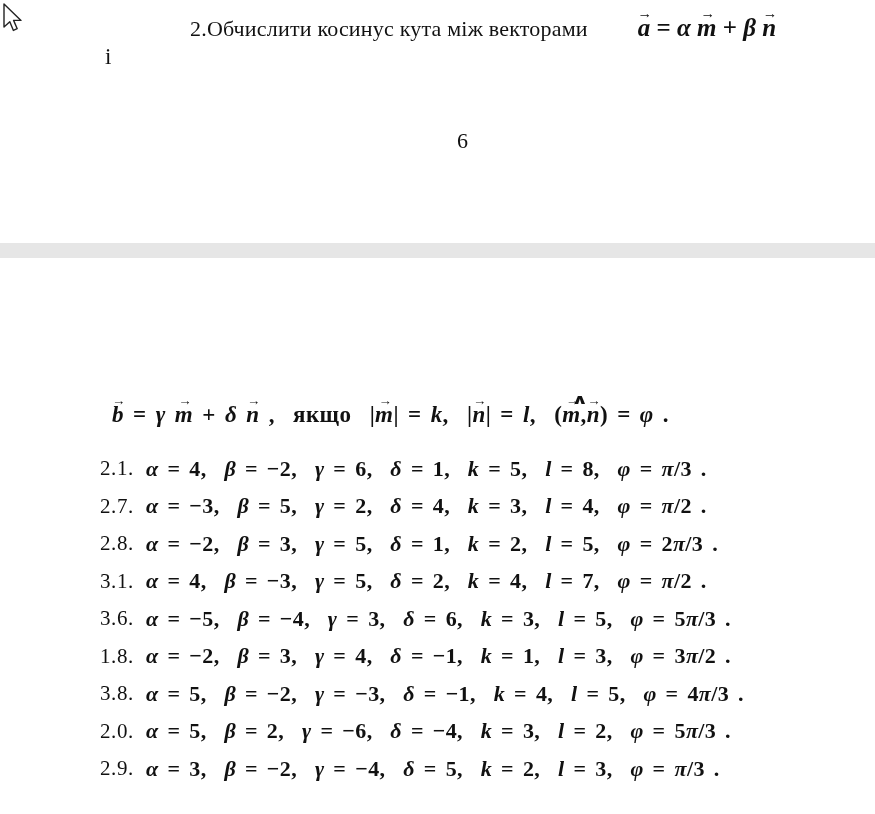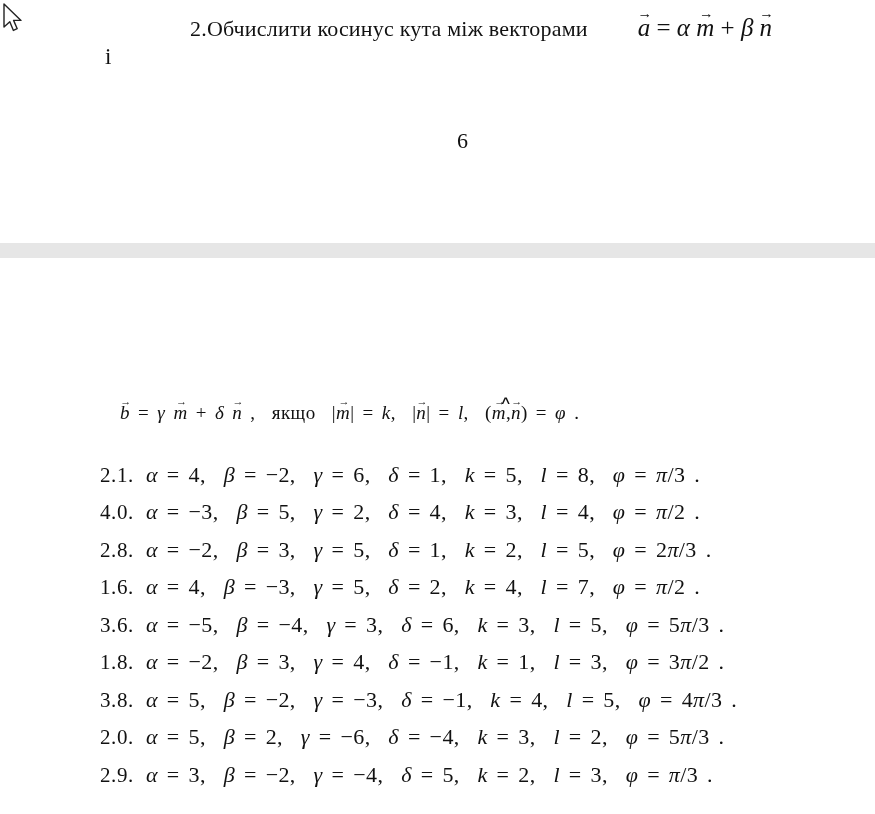--- a/index.html
+++ b/index.html
@@ -17,45 +17,45 @@
     position: absolute; left: 55%; top: -0.64em;
     transform: translateX(-50%);
     font-size: 0.58em; font-style: normal; letter-spacing: 0;
   }
   .angle { position: relative; display: inline-block; }
   .hat-mark {
     position: absolute; top: -0.78em; left: 48%;
     transform: translateX(-50%) scale(1.35, 0.9);
     font-size: 0.66em; font-style: normal;
   }
-  .mathline, .math-run { white-space: pre; }
+  .mathline, .math-run { white-space: pre; font-weight: bold; }
 
   #cursor { position: absolute; left: 1px; top: 2px; width: 24px; height: 32px; }
 
   #heading-row {
     position: absolute; left: 190px; top: 14px;
     display: flex; align-items: flex-end; white-space: pre;
   }
   .heading-text { font-size: 22px; letter-spacing: 0.2px; }
   .heading-formula { font-size: 25px; margin-left: 50px; white-space: pre; }
 
   #continuation { position: absolute; left: 105px; top: 44px; font-size: 23px; }
 
   #page-number { position: absolute; left: 440px; top: 128px; width: 45px; text-align: center; font-size: 22px; }
 
   #separator-band { position: absolute; left: 0; top: 243px; width: 875px; height: 15px; background: #e6e6e6; }
 
   #intro {
-    position: absolute; left: 120px; top: 402px;
-    font-size: 19px; letter-spacing: 0.4px; word-spacing: 3px;
+    position: absolute; left: 112px; top: 402px;
+    font-size: 23px; letter-spacing: 0.4px; word-spacing: 3px;
   }
 
   #problems { position: absolute; left: 100px; top: 450px; }
   .prob-row {
-    height: 37.5px; display: flex; align-items: flex-end;
+    height: 37.5px; display: flex; align-items: center;
     font-size: 22px; letter-spacing: 0.4px; word-spacing: 3px;
   }
   .pnum { width: 46px; flex: none; font-size: 21px; letter-spacing: 0.6px; }
 </style>
 </head>
 <body style="background: rgb(255, 255, 255); color: rgb(17, 17, 17);">
 
 <svg id="cursor" viewBox="0 0 24 32">
   <path d="M3 2 L3 25 L8.8 19.8 L12.4 28.4 L16.2 26.7 L12.6 18.4 L20 18.4 Z" fill="#ffffff" stroke="#222222" stroke-width="1.4" stroke-linejoin="round"></path>
 </svg>
@@ -72,29 +72,29 @@
 <div id="separator-band" style="background: rgb(230, 230, 230);"></div>
 
 <div>
   <div id="intro" class="mathline"><span class="vec">b</span><span> = </span><span class="it">γ</span><span> </span><span class="vec">m</span><span> + </span><span class="it">δ</span><span> </span><span class="vec">n</span><span> ,  </span><span>якщо</span><span>  </span><span>|</span><span class="vec">m</span><span>|</span><span> = </span><span class="it">k</span><span>,  </span><span>|</span><span class="vec">n</span><span>|</span><span> = </span><span class="it">l</span><span>,  </span><span class="angle"><span class="hat-mark">∧</span><span>(</span><span class="vec">m</span><span>,</span><span class="vec">n</span><span>)</span></span><span> = </span><span class="it">φ</span><span> .</span></div>
   <div id="problems">
       <div class="prob-row">
         <span class="pnum">2.1.</span>
         <span class="math-run"><span class="it">α</span><span> = </span><span>4</span><span>,  </span><span class="it">β</span><span> = </span><span>−2</span><span>,  </span><span class="it">γ</span><span> = </span><span>6</span><span>,  </span><span class="it">δ</span><span> = </span><span>1</span><span>,  </span><span class="it">k</span><span> = </span><span>5</span><span>,  </span><span class="it">l</span><span> = </span><span>8</span><span>,  </span><span class="it">φ</span><span> = </span><span class="it">π</span><span>/3</span><span> .</span></span>
       </div>
       <div class="prob-row">
-        <span class="pnum">4.0.</span>
+        <span class="pnum">2.7.</span>
         <span class="math-run"><span class="it">α</span><span> = </span><span>−3</span><span>,  </span><span class="it">β</span><span> = </span><span>5</span><span>,  </span><span class="it">γ</span><span> = </span><span>2</span><span>,  </span><span class="it">δ</span><span> = </span><span>4</span><span>,  </span><span class="it">k</span><span> = </span><span>3</span><span>,  </span><span class="it">l</span><span> = </span><span>4</span><span>,  </span><span class="it">φ</span><span> = </span><span class="it">π</span><span>/2</span><span> .</span></span>
       </div>
       <div class="prob-row">
         <span class="pnum">2.8.</span>
         <span class="math-run"><span class="it">α</span><span> = </span><span>−2</span><span>,  </span><span class="it">β</span><span> = </span><span>3</span><span>,  </span><span class="it">γ</span><span> = </span><span>5</span><span>,  </span><span class="it">δ</span><span> = </span><span>1</span><span>,  </span><span class="it">k</span><span> = </span><span>2</span><span>,  </span><span class="it">l</span><span> = </span><span>5</span><span>,  </span><span class="it">φ</span><span> = </span><span>2</span><span class="it">π</span><span>/3</span><span> .</span></span>
       </div>
       <div class="prob-row">
-        <span class="pnum">1.6.</span>
+        <span class="pnum">3.1.</span>
         <span class="math-run"><span class="it">α</span><span> = </span><span>4</span><span>,  </span><span class="it">β</span><span> = </span><span>−3</span><span>,  </span><span class="it">γ</span><span> = </span><span>5</span><span>,  </span><span class="it">δ</span><span> = </span><span>2</span><span>,  </span><span class="it">k</span><span> = </span><span>4</span><span>,  </span><span class="it">l</span><span> = </span><span>7</span><span>,  </span><span class="it">φ</span><span> = </span><span class="it">π</span><span>/2</span><span> .</span></span>
       </div>
       <div class="prob-row">
         <span class="pnum">3.6.</span>
         <span class="math-run"><span class="it">α</span><span> = </span><span>−5</span><span>,  </span><span class="it">β</span><span> = </span><span>−4</span><span>,  </span><span class="it">γ</span><span> = </span><span>3</span><span>,  </span><span class="it">δ</span><span> = </span><span>6</span><span>,  </span><span class="it">k</span><span> = </span><span>3</span><span>,  </span><span class="it">l</span><span> = </span><span>5</span><span>,  </span><span class="it">φ</span><span> = </span><span>5</span><span class="it">π</span><span>/3</span><span> .</span></span>
       </div>
       <div class="prob-row">
         <span class="pnum">1.8.</span>
         <span class="math-run"><span class="it">α</span><span> = </span><span>−2</span><span>,  </span><span class="it">β</span><span> = </span><span>3</span><span>,  </span><span class="it">γ</span><span> = </span><span>4</span><span>,  </span><span class="it">δ</span><span> = </span><span>−1</span><span>,  </span><span class="it">k</span><span> = </span><span>1</span><span>,  </span><span class="it">l</span><span> = </span><span>3</span><span>,  </span><span class="it">φ</span><span> = </span><span>3</span><span class="it">π</span><span>/2</span><span> .</span></span>
       </div>

